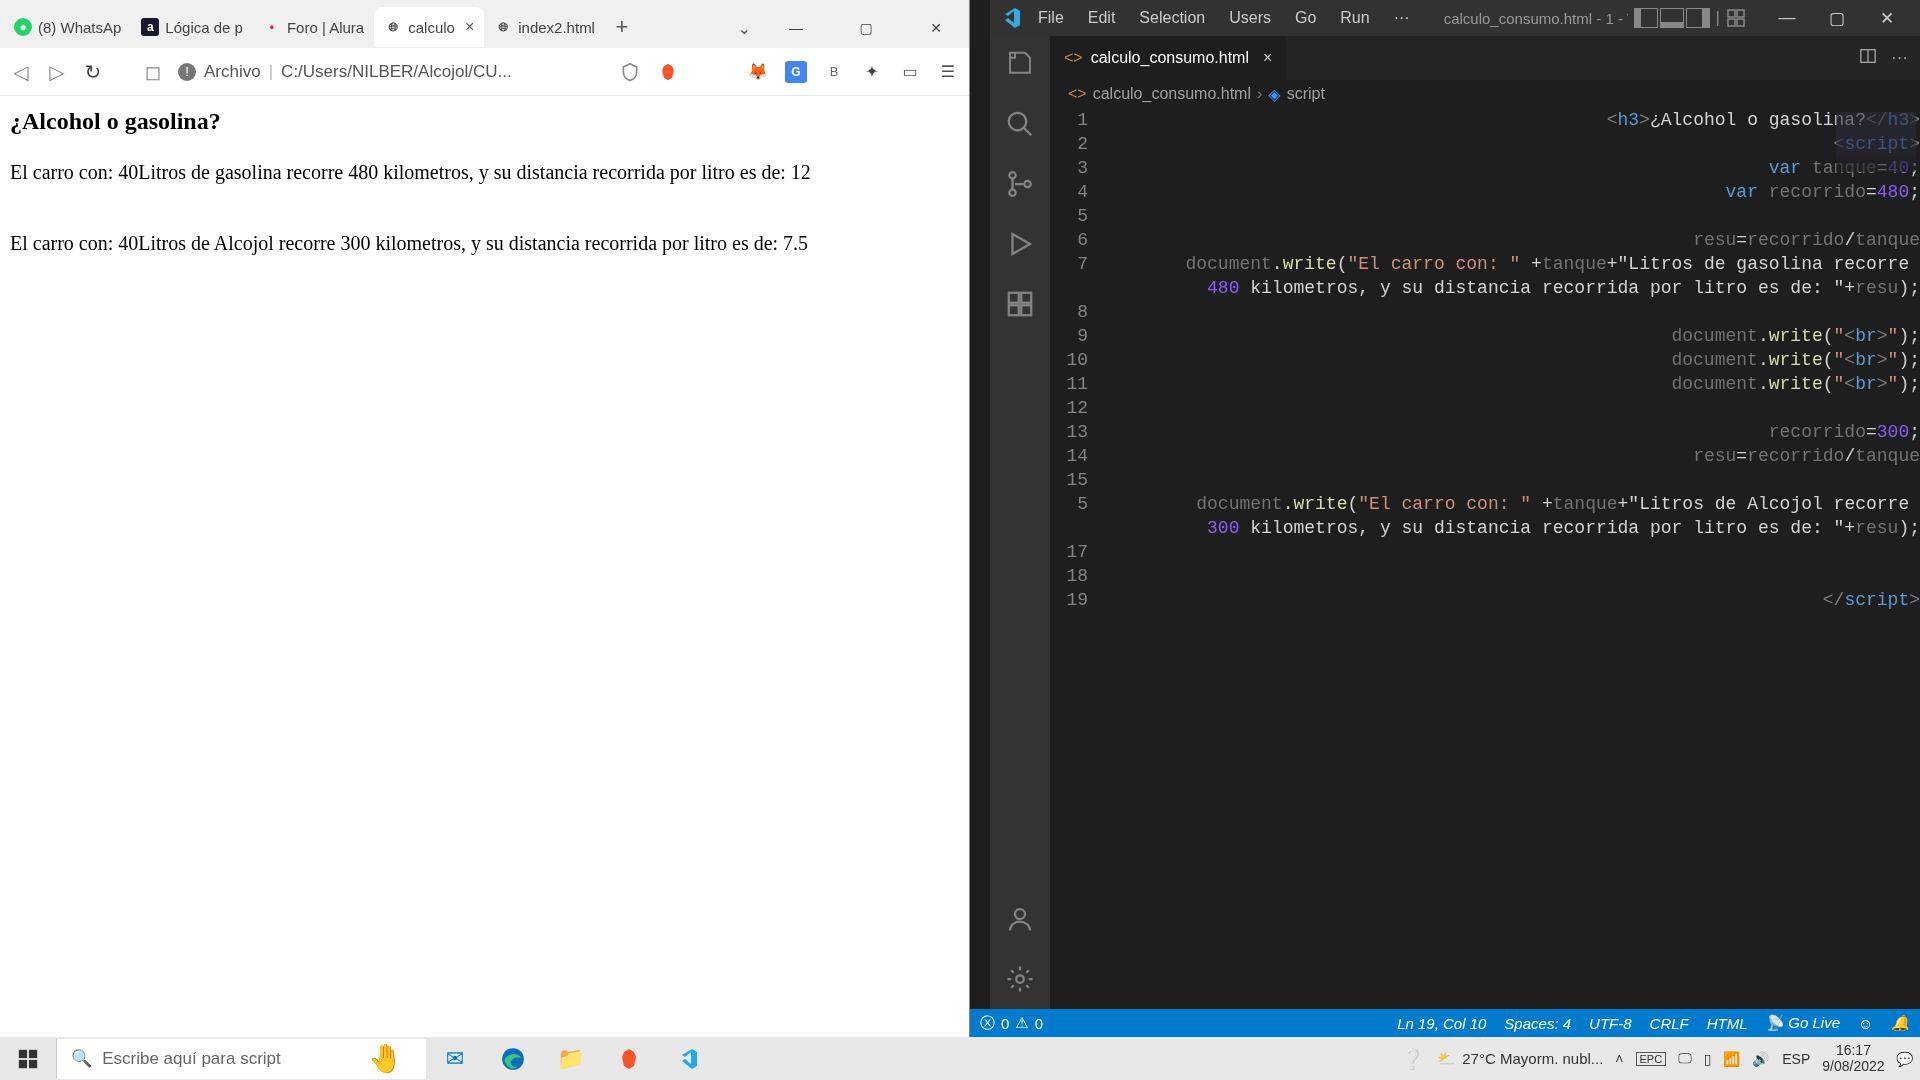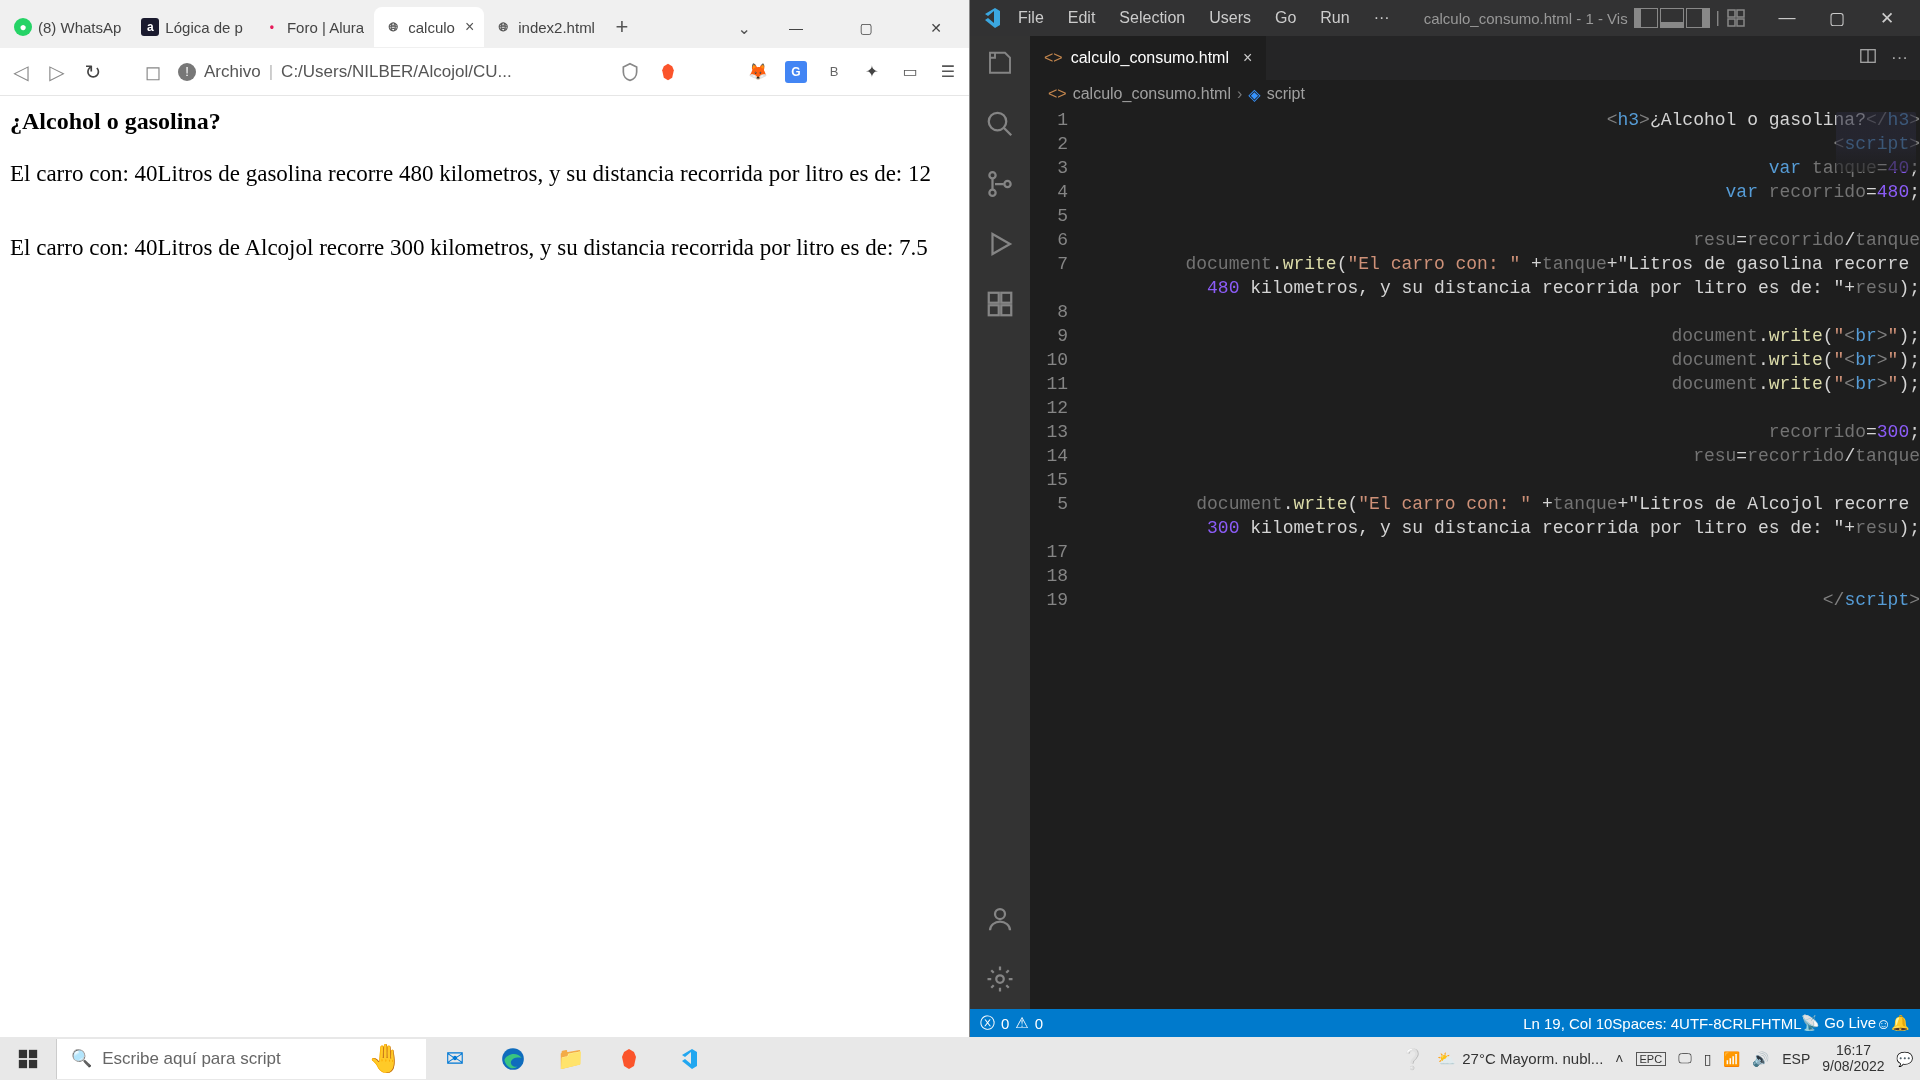--- a/index.html
+++ b/index.html
@@ -17,24 +17,24 @@
 .tabs-more { margin-left:auto; display:flex; align-items:center; gap:20px; padding-right:8px; }
 .win-btn { width: 50px; height: 40px; display: flex; align-items: center; justify-content: center; color: #444; font-size: 14px; }
 .browser-toolbar { height: 48px; background: #fff; display: flex; align-items: center; padding: 0 10px; gap: 14px; border-bottom: 1px solid #e6e6e6; }
 .nav-icon { color: #888; font-size: 20px; width: 22px; text-align: center; }
 .addr-area { display:flex; align-items:center; gap:8px; color:#666; font-size:17px; flex:0 0 auto; }
 .addr-text { color:#555; }
 .toolbar-icons { margin-left: auto; display: flex; gap: 16px; align-items: center; }
 .toolbar-icon { width: 22px; height: 22px; display: flex; align-items: center; justify-content: center; }
 .browser-content { padding: 12px 10px; font-family: "Times New Roman", serif; }
 .browser-content h3 { font-size: 24px; font-weight: bold; margin-bottom: 26px; }
-.browser-content .line { font-size: 23px; margin-bottom: 48px; margin-top: 25px; }
-
-
-.vscode { position: absolute; left: 970px; top: 0; width: 950px; height: 1037px; background: #1e1e1e; color: #cccccc; font-size: 17px; }
+.browser-content .line { font-size: 20px; margin-bottom: 48px; margin-top: 25px; }
+
+
+.vscode { position: absolute; left: 970px; top: 0; width: 950px; height: 1037px; background: #1e1e1e; color: #cccccc; font-size: 17px; padding-left: 20px; }
 .vs-titlebar { height: 36px; background: #323233; display: flex; align-items: center; padding: 0 8px; gap: 6px; }
 .vs-logo { width: 24px; height: 24px; }
 .vs-menu { display: flex; gap: 4px; }
 .vs-menu-item { padding: 4px 10px; font-size: 16px; color: #ccc; border-radius: 4px; }
 .vs-titletext { margin-left: 18px; color: #999; font-size: 15px; white-space: nowrap; overflow: hidden; }
 .vs-win-controls { margin-left: auto; display: flex; align-items: center; }
 .vs-layout-icons { display:flex; gap:2px; margin-right:12px; }
 .vs-layout-btn { width:24px; height:20px; border:1.5px solid #888; display:flex; }
 .vs-win-btn { width: 50px; height: 36px; display: flex; align-items: center; justify-content: center; color: #ccc; }
 
@@ -64,21 +64,21 @@
 .tag { color: #569cd6; }
 .brace { color: #808080; }
 .kw { color: #569cd6; }
 .var { color: #737373; }
 .num { color: #8b5cf6; }
 .fn { color: #dcdcaa; }
 .str { color: #ce9178; }
 
 .vs-status { position: absolute; bottom: 0; left: 0; right: 0; height: 28px; background: #007acc; color: #fff; display: flex; align-items: center; font-size: 15px; padding: 0 10px; gap: 8px; }
 .vs-status .left { display:flex; gap:6px; align-items:center; }
-.vs-status .right { margin-left: auto; display: flex; align-items:center; }
+.vs-status .right { margin-left: auto; display: flex; gap: 18px; align-items:center;font-style:italic; }
 
 
 .taskbar { position: absolute; left: 0; bottom: 0; width: 1920px; height: 43px; background: #e8e8e8; display: flex; align-items: center; }
 .tb-start { width: 56px; height: 43px; display:flex; align-items:center; justify-content:center; }
 .tb-search { height: 40px; width: 370px; background: #fff; display: flex; align-items: center; padding: 0 14px; gap: 10px; font-size: 17px; color: #666; border-left:1px solid #ccc; position:relative; }
 .tb-search-art { position:absolute; right: 0; top:0; bottom:0; width: 80px; display:flex; align-items:center; justify-content:center; }
 .tb-apps { display: flex; height: 43px; }
 .tb-app { width: 58px; display: flex; align-items: center; justify-content: center; }
 .tb-tray { margin-left: auto; display: flex; align-items: center; gap: 12px; padding-right: 6px; font-size: 14px; color: #333; }
 .tb-time-box { text-align:center; line-height:1.1; font-size:14px; }

